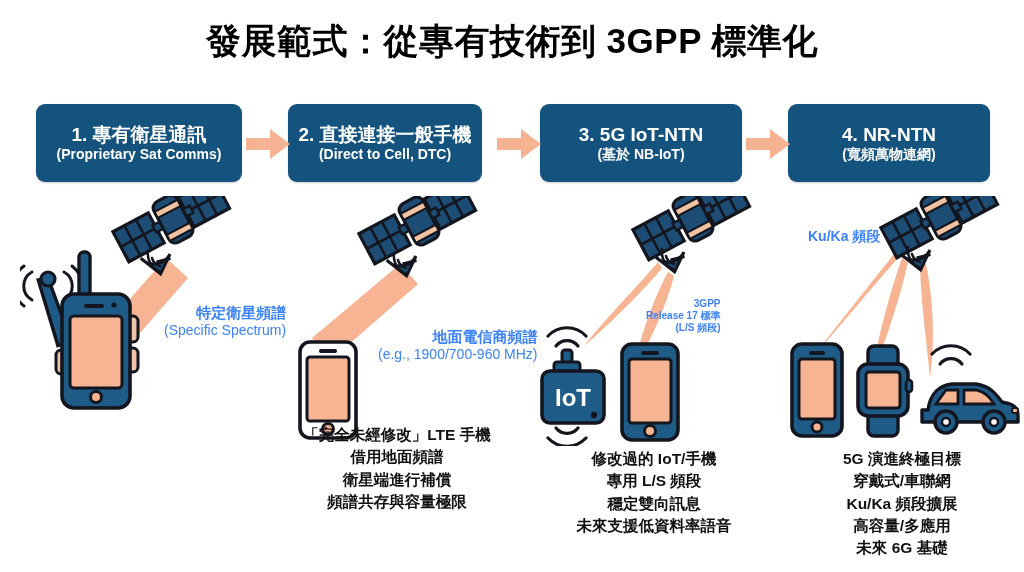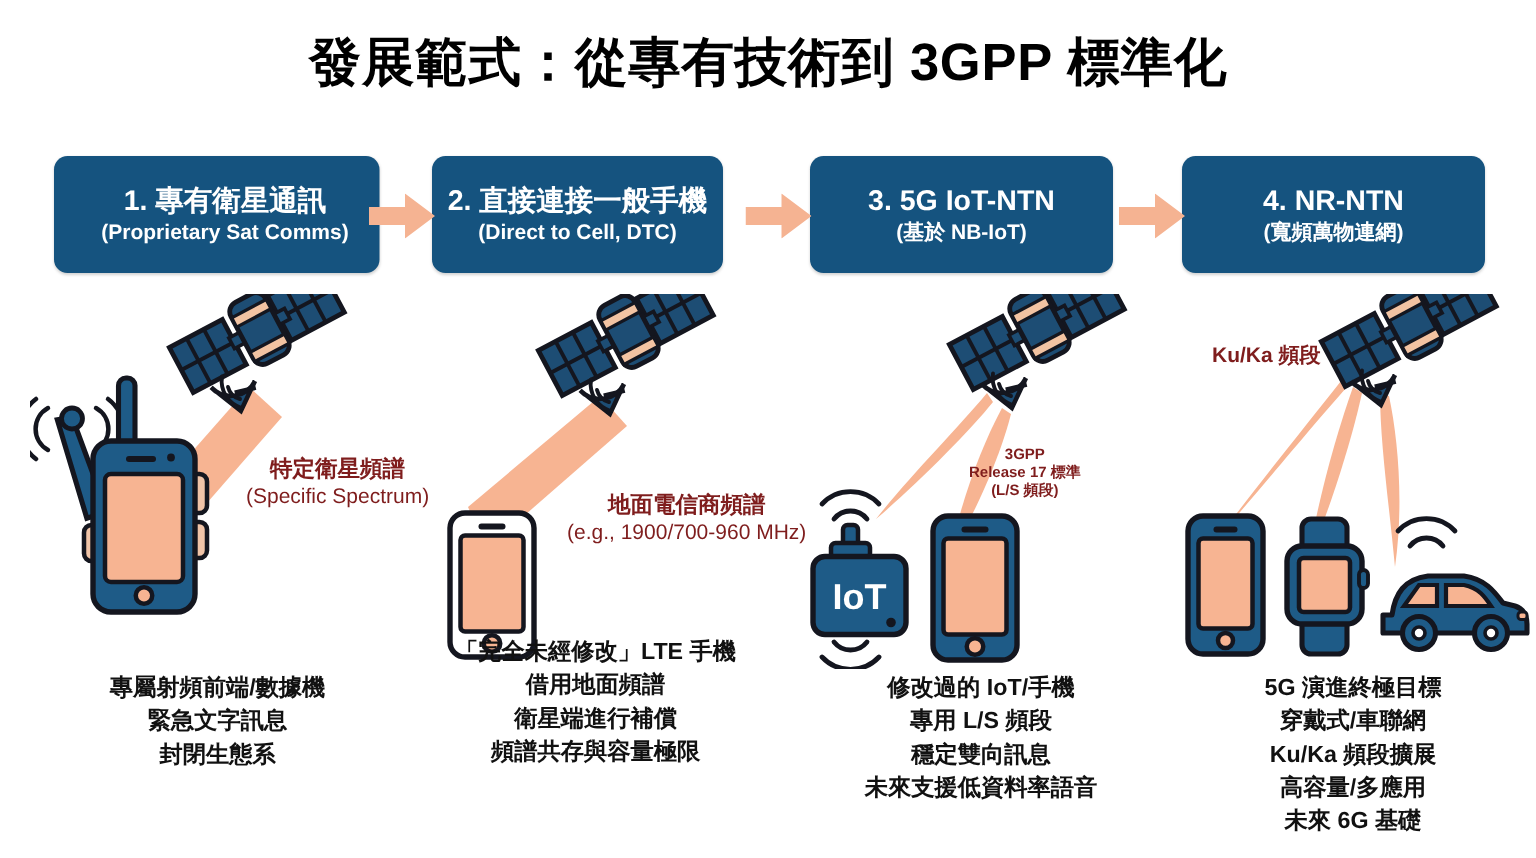--- a/index.html
+++ b/index.html
@@ -26,42 +26,42 @@
     position:absolute;top:104px;height:78px;
     background:#15537f;
     border-radius:9px;
     color:#ffffff;
     display:flex;flex-direction:column;align-items:center;justify-content:center;
     box-shadow:0 1px 2px rgba(0,0,0,.18);
   }
   .stage-box .l1{font-size:19px;font-weight:bold;line-height:1.24;white-space:nowrap;}
   .stage-box .l2{font-size:14px;font-weight:bold;line-height:1.24;white-space:nowrap;}
 
-  #box1{left:36px;width:206px;padding-left:11px;}
+  #box1{left:36px;width:206px;}
   #box2{left:288px;width:194px;}
   #box3{left:540px;width:202px;}
   #box4{left:788px;width:202px;}
 
   
   .arrow{position:absolute;top:129px;width:44px;height:30px;}
   #arrow1{left:246px;}
   #arrow2{left:497px;}
   #arrow3{left:746px;}
 
   
   .col{position:absolute;top:196px;height:250px;}
   #col1{left:20px;width:250px;}
   #col2{left:282px;width:240px;}
   #col3{left:534px;width:250px;}
   #col4{left:780px;width:244px;}
 
   .art{position:absolute;left:0;top:0;}
 
   
-  .note{position:absolute;text-align:center;line-height:1.22;color:#7f1d1d;}
+  .note{position:absolute;text-align:right;line-height:1.22;color:#3b82f6;}
   .note .cn{font-size:15px;font-weight:bold;white-space:nowrap;}
   .note .en{font-size:14px;font-weight:normal;white-space:nowrap;}
   .note .en2{font-size:10px;font-weight:bold;white-space:nowrap;}
 
   #note1{left:144px;top:108px;}
   #note2{left:96px;top:132px;}
   #note3{left:112px;top:102px;}
   #note4{left:28px;top:32px;}
   #note4 .cn{font-size:14px;}
 
@@ -360,25 +360,20 @@
         <circle cx="214" cy="226" r="4" fill="#ffffff" stroke="#14161f" stroke-width="2.4"></circle>
         <rect x="232" y="212" width="6" height="5" rx="2" fill="#f7b492" stroke="#14161f" stroke-width="2"></rect>
       </g>
     </svg>
 
     <div class="note" id="note4">
       <div class="cn">Ku/Ka 頻段</div>
     </div>
   </div>
 
-  <div class="caption" id="cap1">
-    <div>專屬射頻前端/數據機</div>
-    <div>緊急文字訊息</div>
-    <div>封閉生態系</div>
-  </div>
   <div class="caption" id="cap2">
     <div>「完全未經修改」LTE 手機</div>
     <div>借用地面頻譜</div>
     <div>衛星端進行補償</div>
     <div>頻譜共存與容量極限</div>
   </div>
   <div class="caption" id="cap3">
     <div>修改過的 IoT/手機</div>
     <div>專用 L/S 頻段</div>
     <div>穩定雙向訊息</div>

